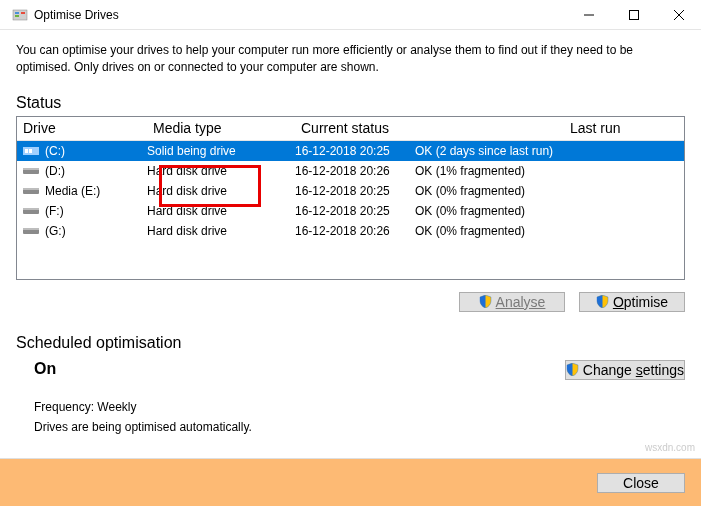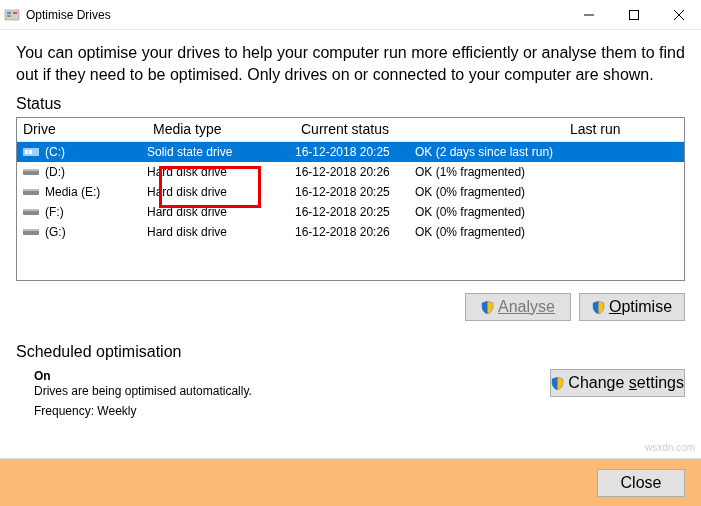--- a/index.html
+++ b/index.html
@@ -1,44 +1,44 @@
 <!DOCTYPE html>
 <html><head>
 <meta charset="utf-8">
 <style>
 * { box-sizing: border-box; margin: 0; padding: 0; }
 body { font-family: "Segoe UI", Tahoma, sans-serif; font-size: 12px; background: #fff; color: #000; width: 701px; height: 506px; overflow: hidden; }
-.titlebar { height: 30px; display: flex; align-items: center; padding-left: 4px; border-bottom: 1px solid #e5e5e5; }
+.titlebar { height: 30px; display: flex; align-items: center; padding-left: 12px; border-bottom: 1px solid #e5e5e5; }
 .titlebar .icon { width: 16px; height: 16px; margin-right: 6px; }
 .titlebar .title { flex: 1; font-size: 12px; }
 .titlebar .winbtn { width: 45px; height: 30px; display: flex; align-items: center; justify-content: center; }
 .winbtn svg { stroke: #000; }
 .content { padding: 12px 16px 0 16px; }
-.desc { font-size: 16px; line-height: 1.4; margin-bottom: 8px; }
+.desc { font-size: 12px; line-height: 1.4; margin-bottom: 18px; }
 .section-label { font-size: 16px; margin-bottom: 4px; }
 .table-wrap { border: 1px solid #828790; height: 164px; overflow: hidden; }
 .table-header { display: flex; height: 24px; align-items: center; border-bottom: 1px solid #e5e5e5; font-size: 14px; }
 .col { padding-left: 6px; }
 .col-drive { width: 130px; }
 .col-media { width: 148px; }
 .col-last { width: 120px; }
 .col-status { flex: 1; }
 .row { display: flex; height: 20px; align-items: center; font-size: 12px; position: relative; }
 .row.selected { background: #0078d7; color: #fff; }
 .row .drive-icon { width: 16px; height: 12px; margin-left: 6px; margin-right: 6px; display: inline-block; }
 .row .drive-label { width: 102px; }
 .redbox { position: absolute; border: 3px solid #e80000; left: 143px; top: 49px; width: 102px; height: 42px; pointer-events: none; }
 .btnrow { display: flex; justify-content: flex-end; gap: 8px; margin-top: 12px; }
-.btn { min-width: 106px; height: 28px; border: 1px solid #adadad; background: #e1e1e1; font-size: 16px; display: flex; align-items: center; justify-content: center; gap: 4px; cursor: pointer; }
+.btn { min-width: 106px; height: 20px; border: 1px solid #adadad; background: #e1e1e1; font-size: 14px; display: flex; align-items: center; justify-content: center; gap: 4px; cursor: pointer; margin-left: 6px; }
 .btn.disabled { color: #7a7a7a; }
 .shield { width: 13px; height: 13px; }
 .sched-section { margin-top: 22px; }
 .sched-row { display: flex; align-items: flex-start; margin-top: 8px; }
 .sched-info { padding-left: 18px; flex: 1; }
-.sched-info .on { font-weight: bold; font-size: 12px; margin-bottom: 1px; }
+.sched-info .on { font-weight: bold; font-size: 16px; margin-bottom: 22px; }
 .sched-info .line { font-size: 12px; margin-bottom: 6px; }
 .footer { position: absolute; bottom: 0; left: 0; right: 0; height: 48px; background: #fdba74; border-top: 1px solid #dfdfdf; display: flex; justify-content: flex-end; align-items: center; padding-right: 16px; }
 .watermark { position: absolute; right: 6px; bottom: 53px; font-size: 10px; color: #ccc; }
 .table-wrap-outer { position: relative; }
 </style>
 </head>
 <body>
 
 <div class="titlebar">
   <span class="icon">
@@ -82,21 +82,21 @@
         <div class="col col-last">Last run</div>
       </div>
       <div id="rows">
           <div class="row selected">
             <span class="drive-icon"><svg width="16" height="12" viewBox="0 0 16 12">
                 <rect x="0" y="2" width="16" height="8" fill="#9fd0ff"></rect>
                 <rect x="2" y="4" width="3" height="4" fill="#fff"></rect>
                 <rect x="6" y="4" width="3" height="4" fill="#fff"></rect>
               </svg></span>
             <span class="drive-label">(C:)</span>
-            <span class="col-media">Solid state drive</span>
+            <span class="col-media">Solid being drive</span>
             <span class="col-last">16-12-2018 20:25</span>
             <span class="col-status">OK (2 days since last run)</span>
           </div>
           <div class="row">
             <span class="drive-icon"><svg width="16" height="12" viewBox="0 0 16 12">
                 <rect x="0" y="3" width="16" height="6" rx="1" fill="#8a8a8a"></rect>
                 <rect x="0" y="3" width="16" height="2" fill="#bdbdbd"></rect>
               </svg></span>
             <span class="drive-label">(D:)</span>
             <span class="col-media">Hard disk drive</span>
@@ -157,22 +157,22 @@
       </span>
       <span><span style="text-decoration: underline;">O</span><span>ptimise</span></span>
     </button>
   </div>
 
   <div class="sched-section">
     <div class="section-label">Scheduled optimisation</div>
     <div class="sched-row">
       <div class="sched-info">
         <div class="on">On</div>
+        <div class="line">Frequency: Weekly</div>
         <div class="line">Drives are being optimised automatically.</div>
-        <div class="line">Frequency: Weekly</div>
       </div>
       <button class="btn" style="min-width:120px">
         <span class="shield">
           <svg width="13" height="13" viewBox="0 0 13 13">
               <path d="M6.5 0 L12 2 L12 6 C12 9 9.5 12 6.5 13 C3.5 12 1 9 1 6 L1 2 Z" fill="#ffc107" stroke="#1e6fd6" stroke-width="0.4"></path>
               <path d="M6.5 0 L6.5 13 C3.5 12 1 9 1 6 L1 2 Z" fill="#1e6fd6"></path>
             </svg>
         </span>
         <span>Change <span style="text-decoration: underline;">s</span>ettings</span>
       </button>

